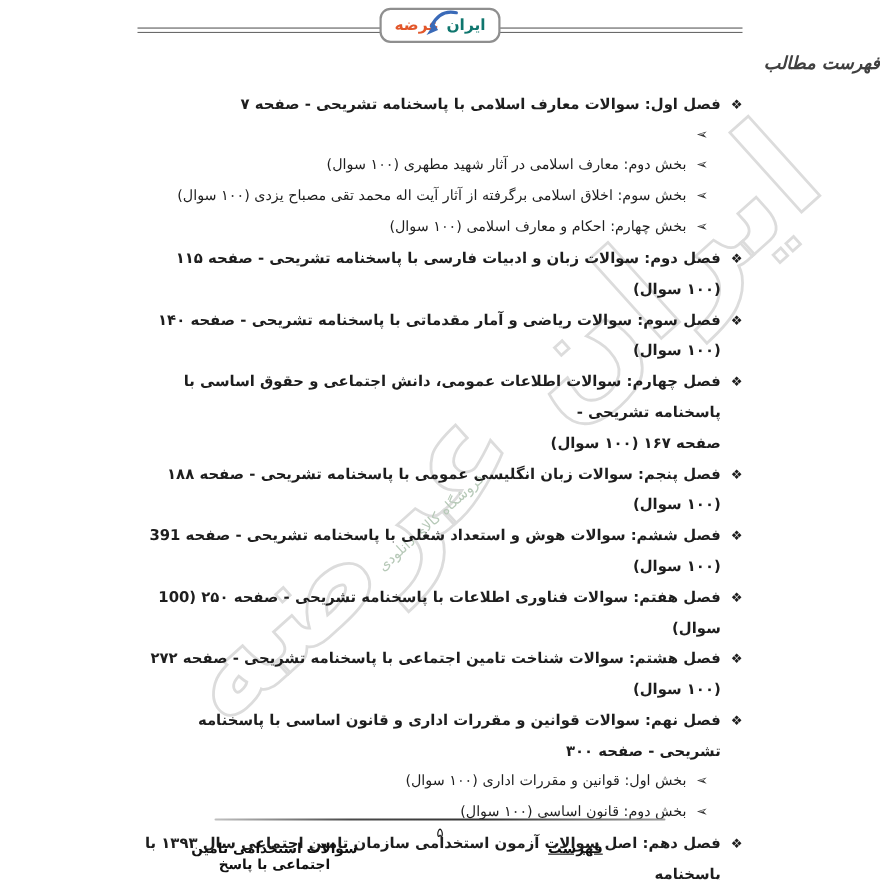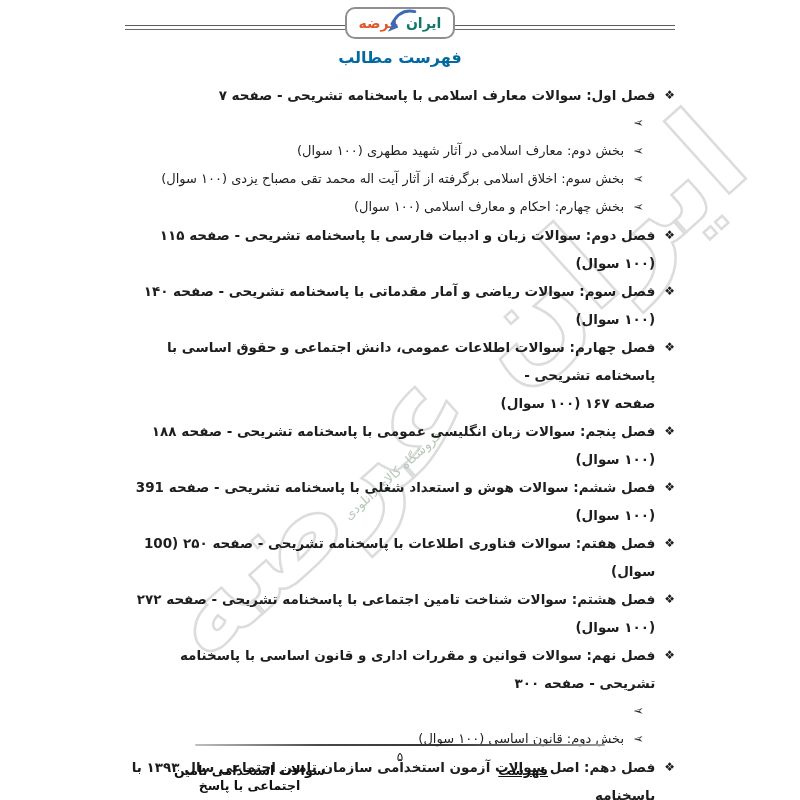--- a/index.html
+++ b/index.html
@@ -12,22 +12,22 @@
                  border-top:1px solid #5a5a5a; border-bottom:1px solid #6a6a6a; z-index:1; }
   .logo { position:absolute; top:7px; left:50%; transform:translateX(-50%);
           width:110px; height:32px; background:#fff; border:2px solid #8f8f8f;
           border-radius:10px; z-index:2; display:flex; align-items:center;
           justify-content:center; gap:7px; direction:rtl; }
   .logo-word { font-weight:bold; font-size:14px; line-height:1; position:relative; z-index:2; }
   .logo-iran  { color:#0f766e; }
   .logo-arzeh { color:#e2572b; }
   .logo svg { position:absolute; inset:0; width:100%; height:100%; z-index:3; pointer-events:none; }
 
-  .doc-title { position:absolute; top:48px; left:0; right:0; text-align:center;
-               font-size:16px; font-weight:bold; color:#0369a1; direction:rtl; z-index:1; }
+  .doc-title { position:absolute; top:48px; left:0; right:0; 
+               font-size:16px; font-weight:bold; color:#404040; direction:rtl; z-index:1;font-style:italic; }
 
   
   .watermark { position:absolute; top:385px; left:450px; z-index:0; white-space:nowrap;
                transform:translate(-50%,-50%) rotate(-42deg); direction:rtl;
                font-size:128px; font-weight:bold; color:transparent;
                -webkit-text-stroke:2.5px #dcdcdc; }
   .watermark-sub { position:absolute; top:468px; left:330px; z-index:0; white-space:nowrap;
                    transform:rotate(-42deg); direction:rtl; font-size:13px; color:#b7c9b8; }
 
   
@@ -120,20 +120,21 @@
       <div class="toc-row chapter">
         <span class="bullet">❖</span>
         <span class="toc-text">فصل هشتم: سوالات شناخت تامین اجتماعی با پاسخنامه تشریحی - صفحه ۲۷۲ (۱۰۰ سوال)</span>
       </div>
       <div class="toc-row chapter">
         <span class="bullet">❖</span>
         <span class="toc-text">فصل نهم: سوالات قوانین و مقررات اداری و قانون اساسی با پاسخنامه تشریحی - صفحه ۳۰۰</span>
       </div>
       <div class="toc-row section">
         <span class="bullet">➢</span>
+        <span class="toc-text">بخش اول: قوانین و مقررات اداری (۱۰۰ سوال)</span>
       </div>
       <div class="toc-row section">
         <span class="bullet">➢</span>
         <span class="toc-text">بخش دوم: قانون اساسی (۱۰۰ سوال)</span>
       </div>
       <div class="toc-row chapter">
         <span class="bullet">❖</span>
         <span class="toc-text">فصل دهم: اصل سوالات آزمون استخدامی سازمان تامین اجتماعی سال ۱۳۹۳ با پاسخنامه
 تشریحی - صفحه ۳۵۰ (۸۶ سوال)</span>
       </div>

